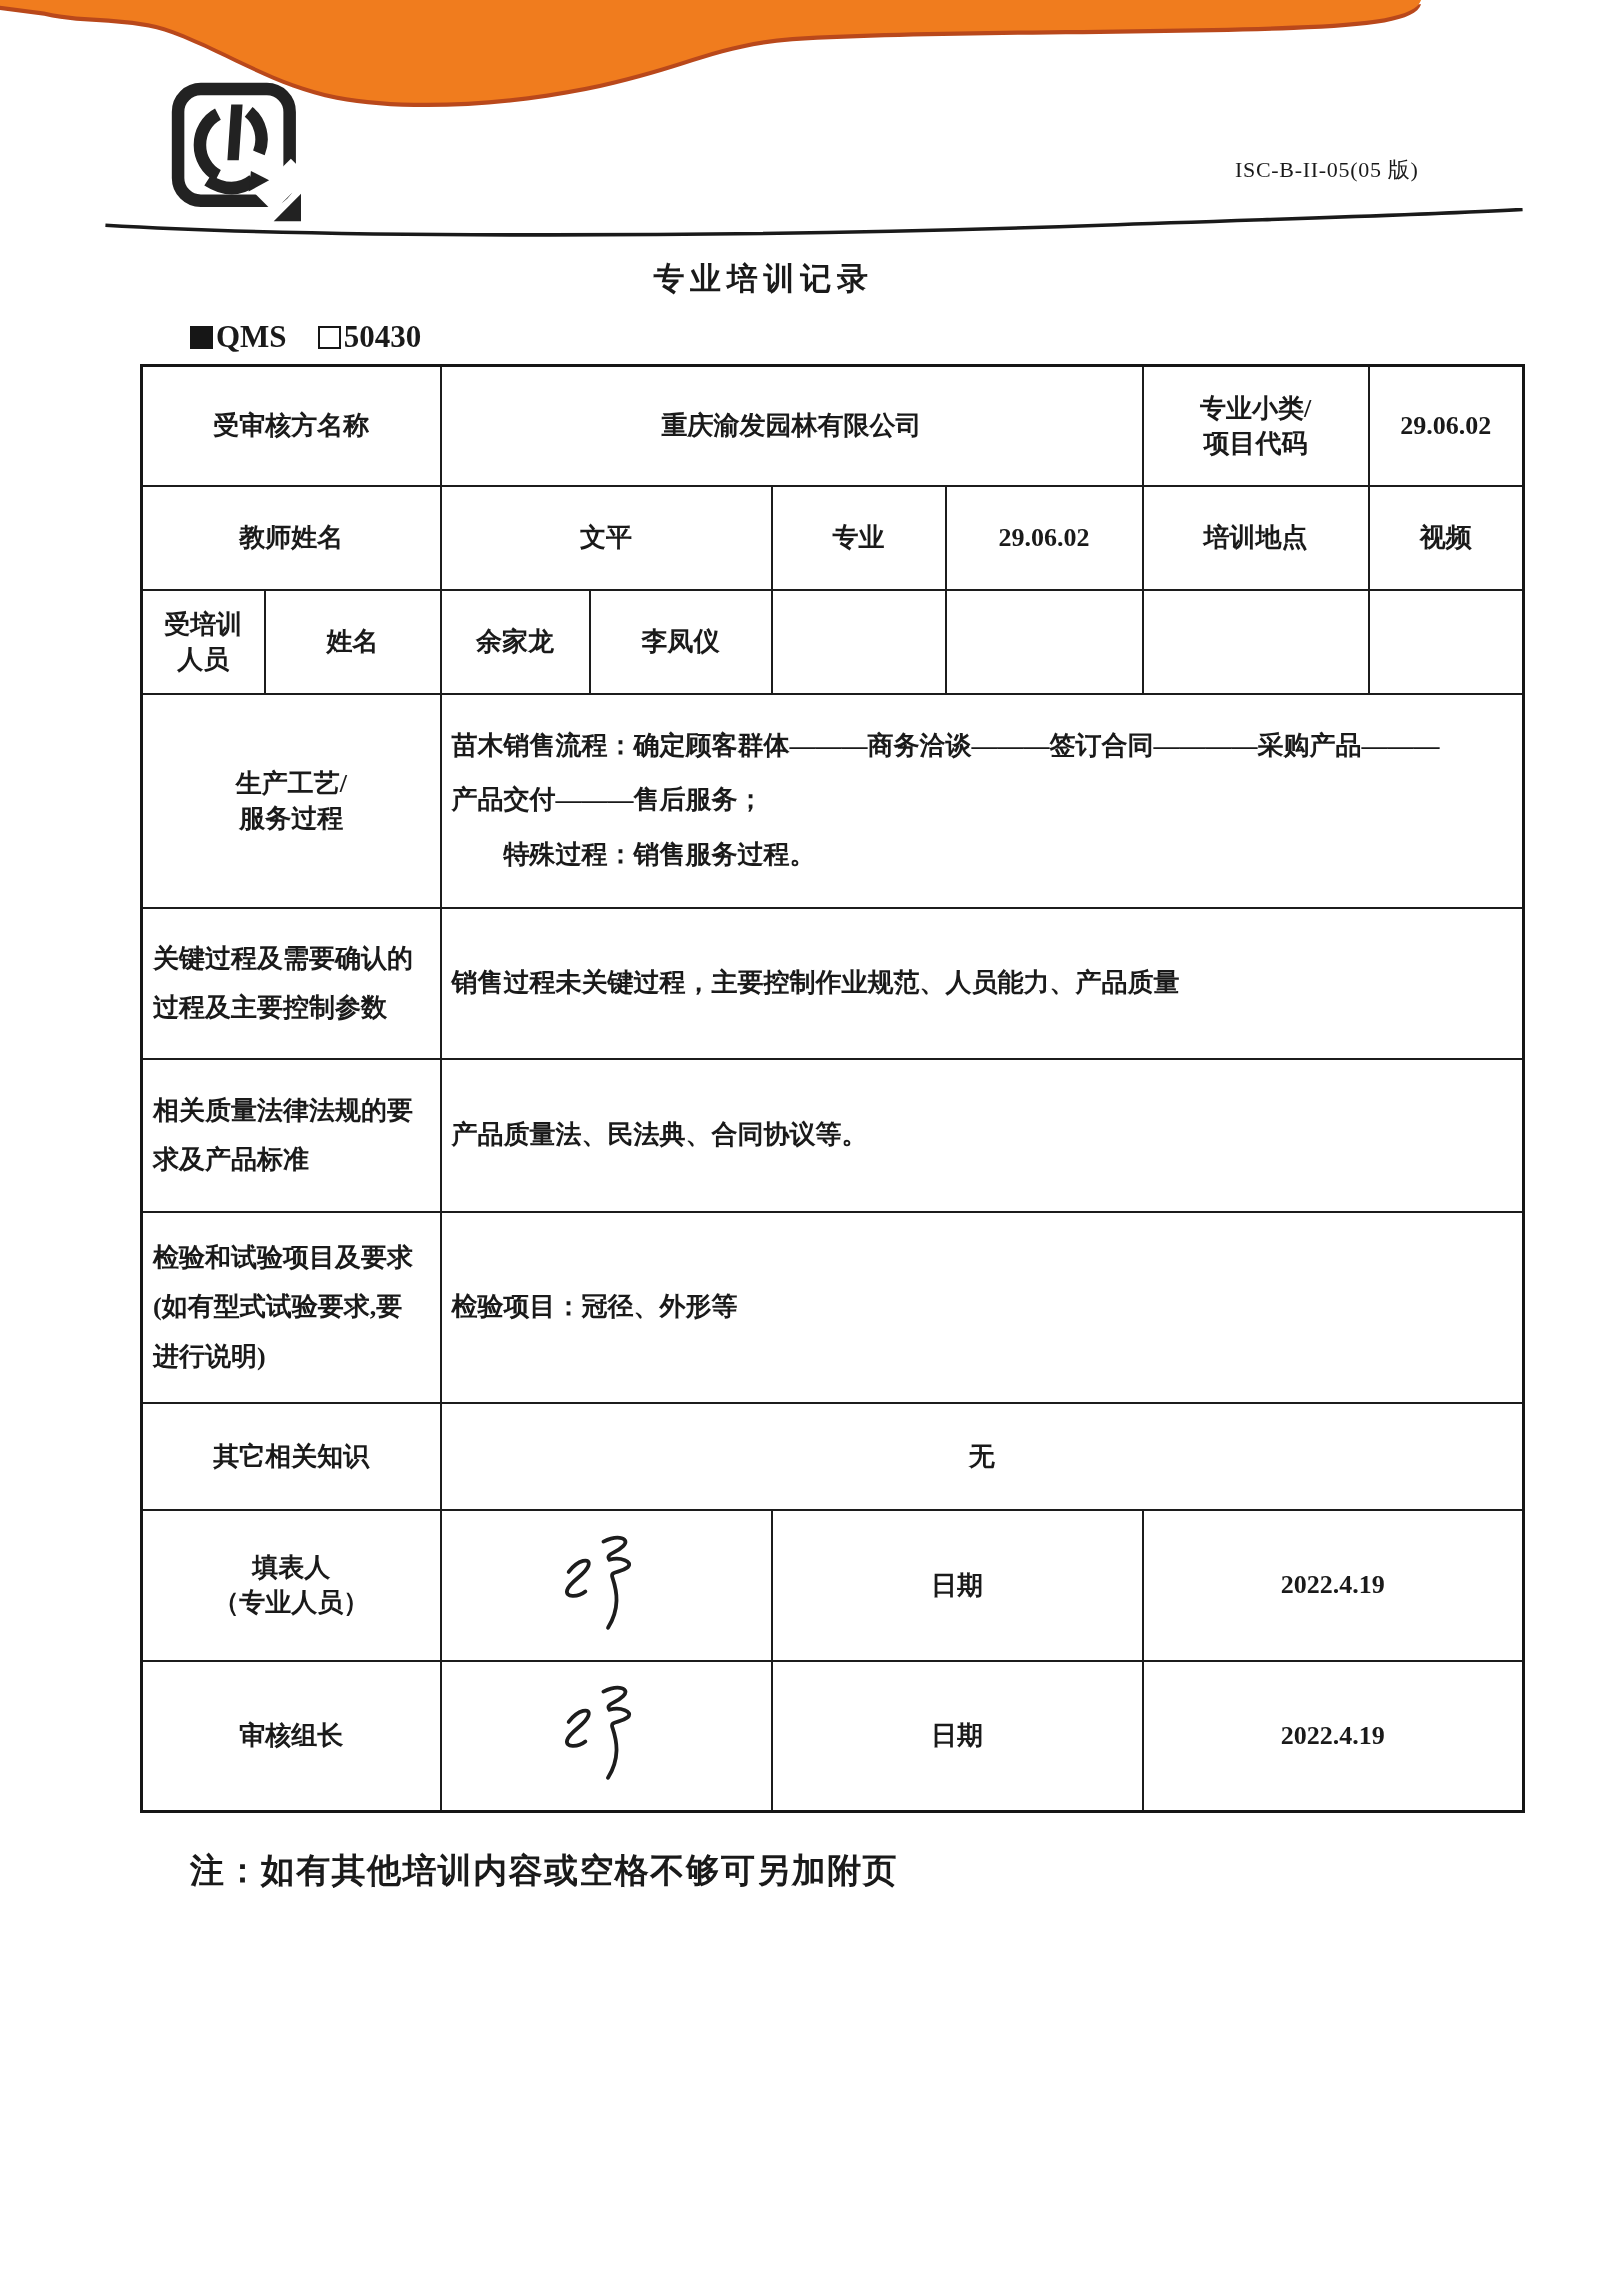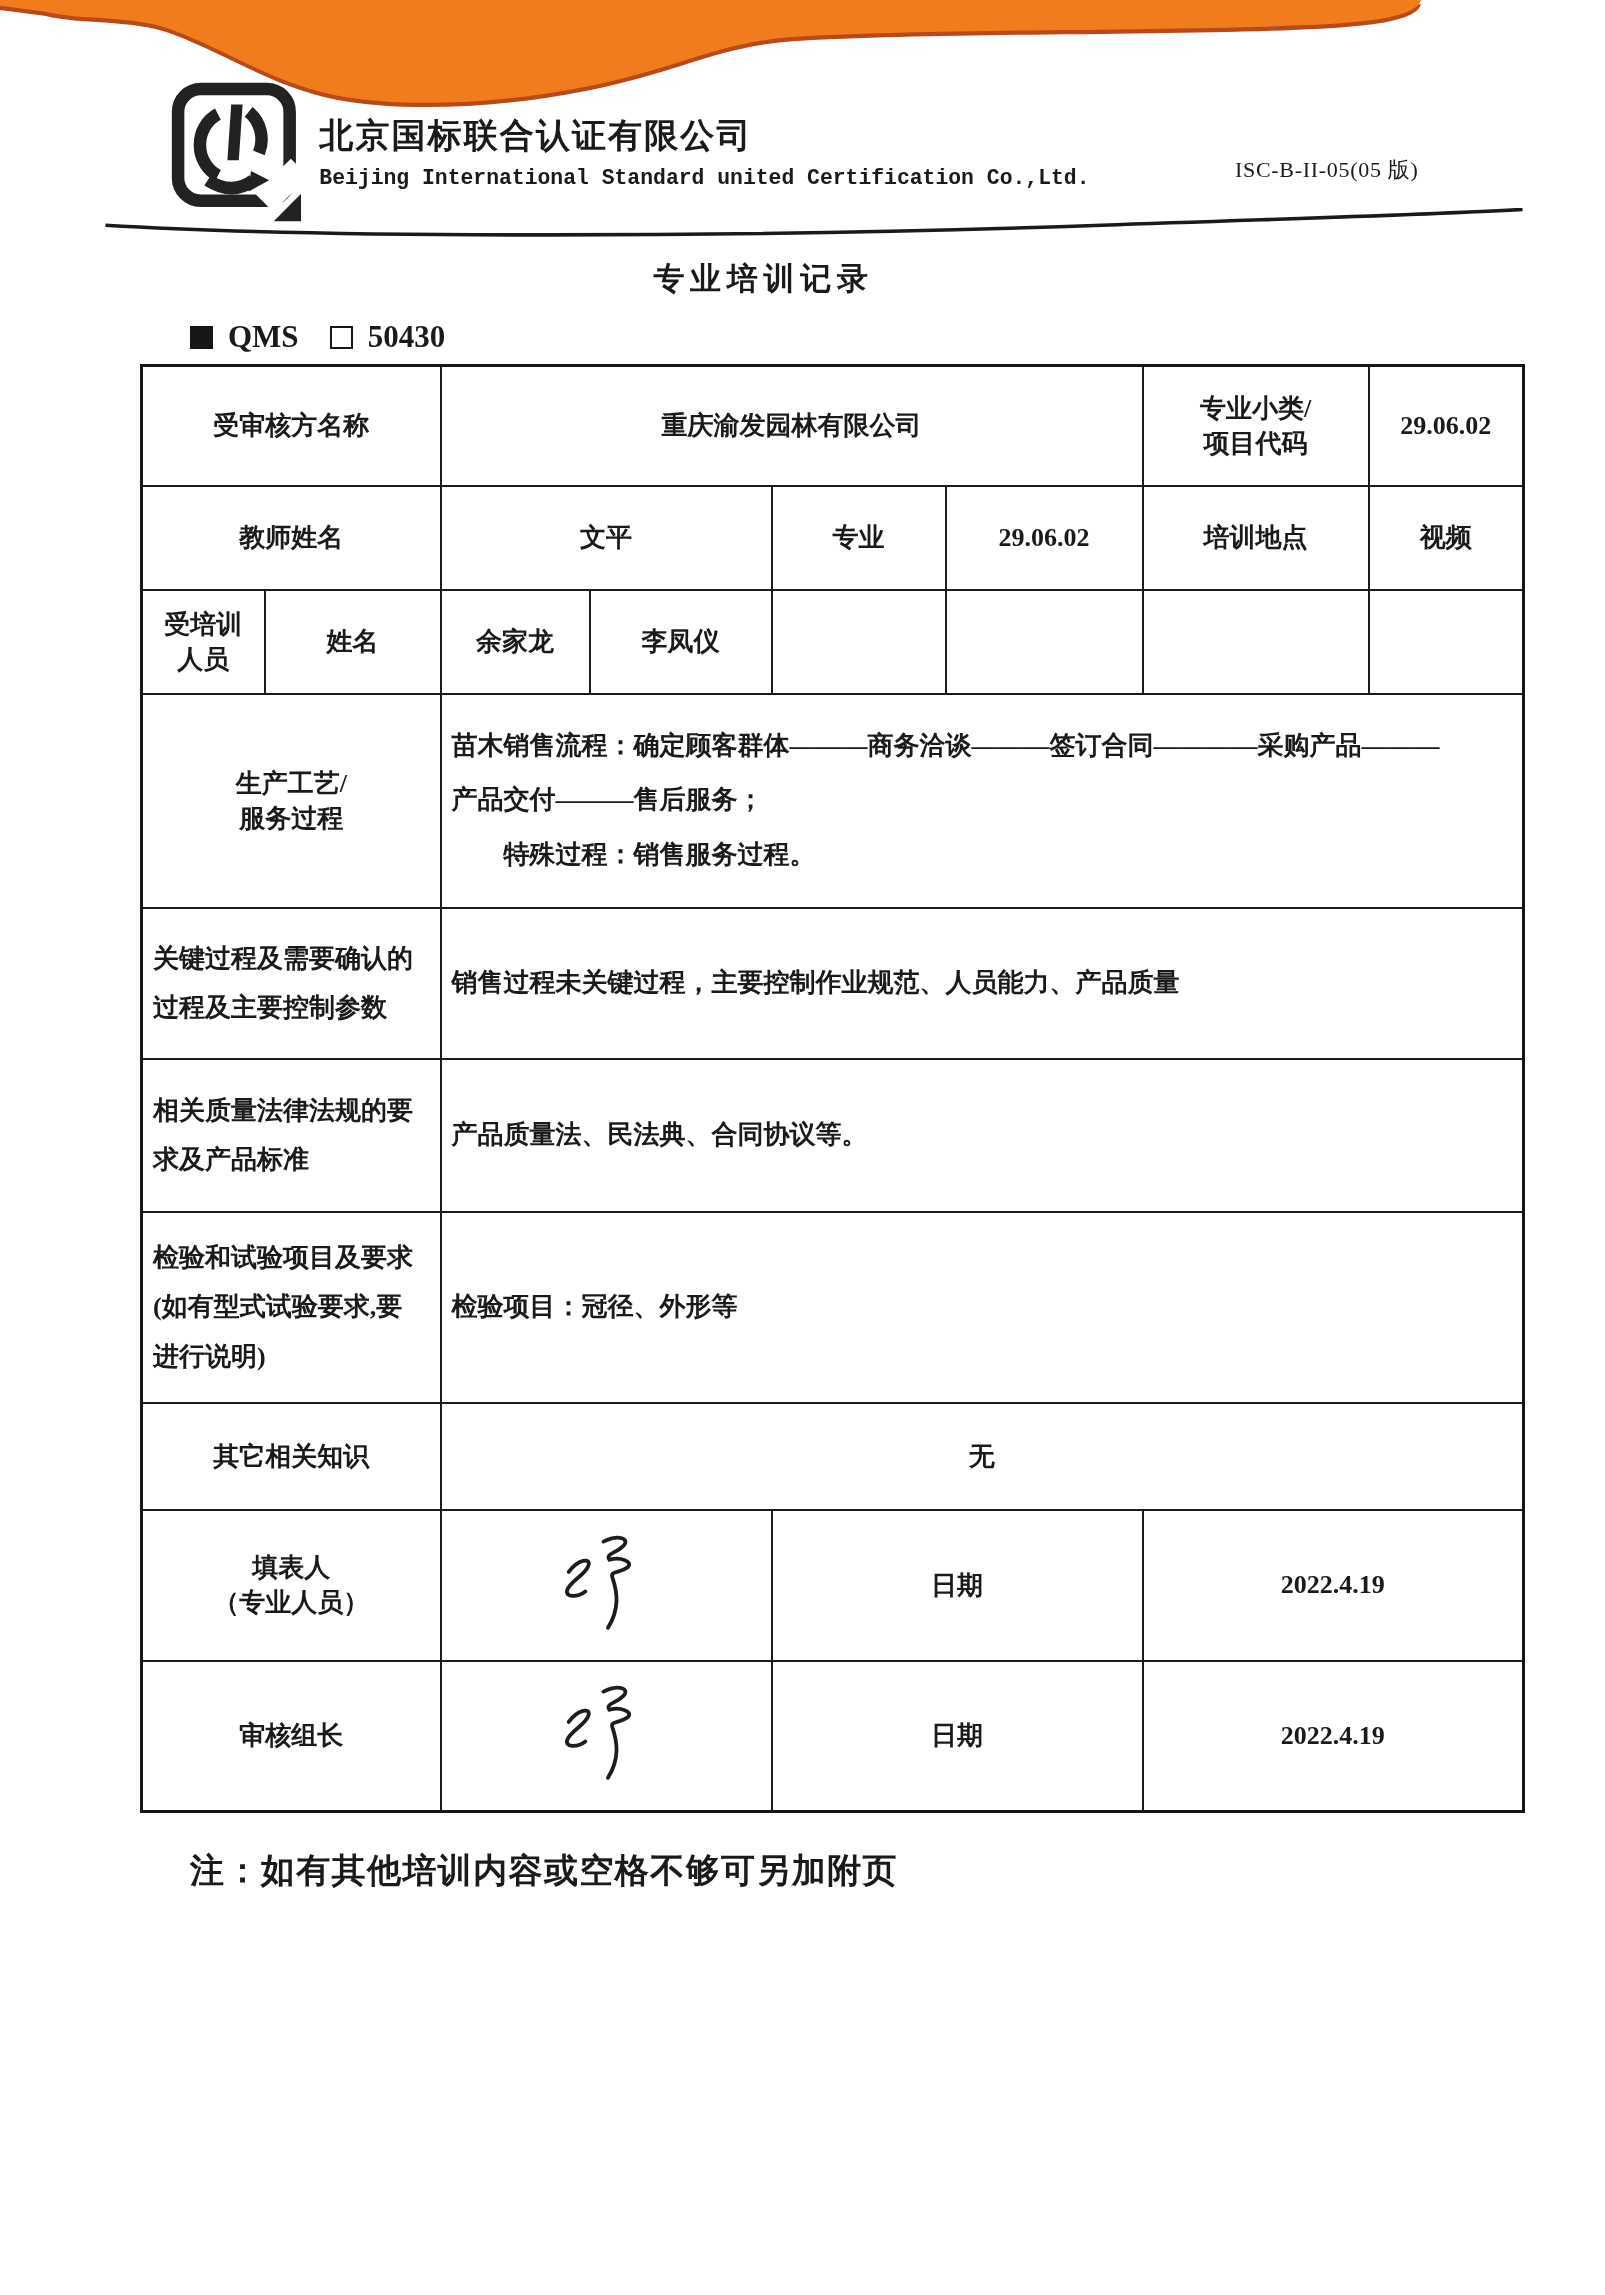--- a/index.html
+++ b/index.html
@@ -17,21 +17,21 @@
   .company-en{font-size:21.4px;font-weight:bold;font-family:"Liberation Mono",monospace;margin-top:11.4px;letter-spacing:0;}
   .form-code{position:absolute;top:155px;left:1235px;font-size:22px;font-weight:normal;letter-spacing:0.7px;}
   .header-rule{position:absolute;top:208px;left:104px;width:1420px;height:33px;}
   
   .doc-title{position:absolute;top:258px;left:0;right:78px;text-align:center;
     font-size:31px;font-weight:bold;letter-spacing:5.7px;}
   .check-row{position:absolute;top:319px;left:190px;font-size:31px;font-weight:bold;display:flex;align-items:center;gap:7.1px;}
   .sq{display:inline-block;width:23px;height:23px;box-sizing:border-box;}
   .sq-filled{background:#161616;border:2.9px solid #161616;}
   .sq-empty{border:2.9px solid #161616;background:#fff;}
-  .check-item{display:flex;align-items:center;gap:15px;margin-right:24px;}
+  .check-item{display:flex;align-items:center;gap:3px;margin-right:24px;}
   
   table.form{
     position:absolute;top:364px;left:140px;width:1383px;
     border-collapse:collapse;table-layout:fixed;
   }
   table.form td{
     border:2.1px solid #1c1c1c;font-size:26px;font-weight:bold;
     padding:4.3px 10px;vertical-align:middle;overflow:hidden;
   }
   table.form{border:3.6px solid #161616;}
@@ -66,24 +66,20 @@
     <svg class="logo" viewBox="0 0 120 130">
       <rect x="10" y="8" width="98" height="98" rx="20" fill="none" stroke="#222" stroke-width="11"></rect>
       <rect x="82" y="82" width="44" height="22" transform="rotate(-45 102 96)" fill="#ffffff"></rect>
       <path d="M94,124 L118,100 L118,124 Z" fill="#222"></path>
       <path d="M45,30 A28,30 0 0 0 45,84" fill="none" stroke="#222" stroke-width="11"></path>
       <path d="M72,28 A28,30 0 0 1 81,64" fill="none" stroke="#222" stroke-width="11"></path>
       <path d="M59,24 L64,24 L61,68 L56,68 Z" fill="#222" stroke="#222" stroke-width="5"></path>
       <path d="M36,88 Q58,102 76,88" fill="none" stroke="#222" stroke-width="11"></path>
       <path d="M74,80 L90,88 L72,98 Z" fill="#222"></path>
     </svg>
-    <div class="header-text">
-      <div class="company-cn">北京国标联合认证有限公司</div>
-      <div class="company-en">Beijing International Standard united Certification Co.,Ltd.</div>
-    </div>
   </div>
   <div class="form-code">ISC-B-II-05(05 版)</div>
 
   <svg class="header-rule" viewBox="0 0 1992 46" preserveAspectRatio="none">
     <path d="M2,24 C300,42 900,42 1400,24 C1650,15 1850,10 1990,2" fill="none" stroke="#1a1a1a" stroke-width="5"></path>
   </svg>
 
   <div class="doc-title">专业培训记录</div>
   <div class="check-row">
     <span class="check-item">

